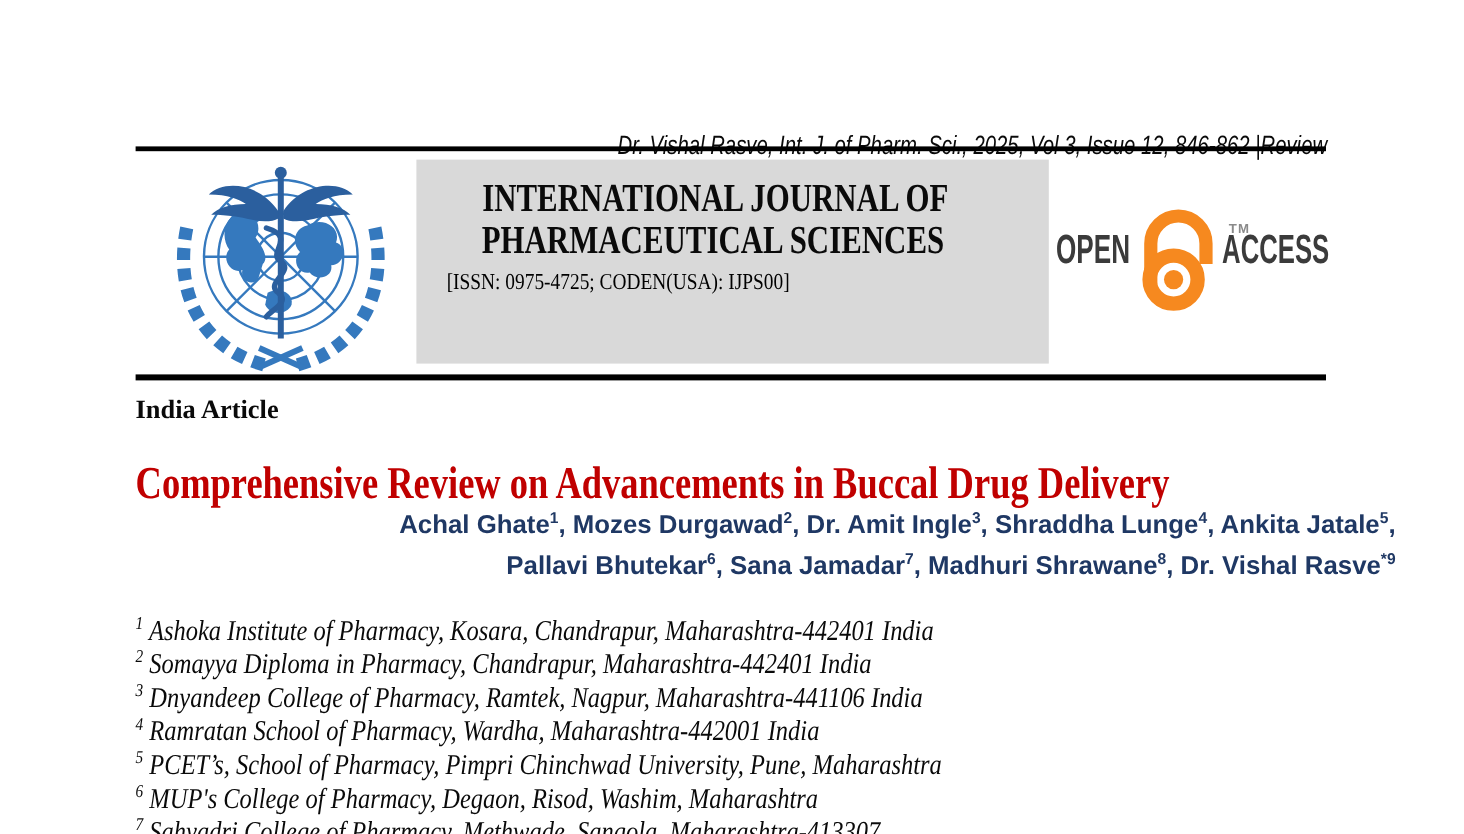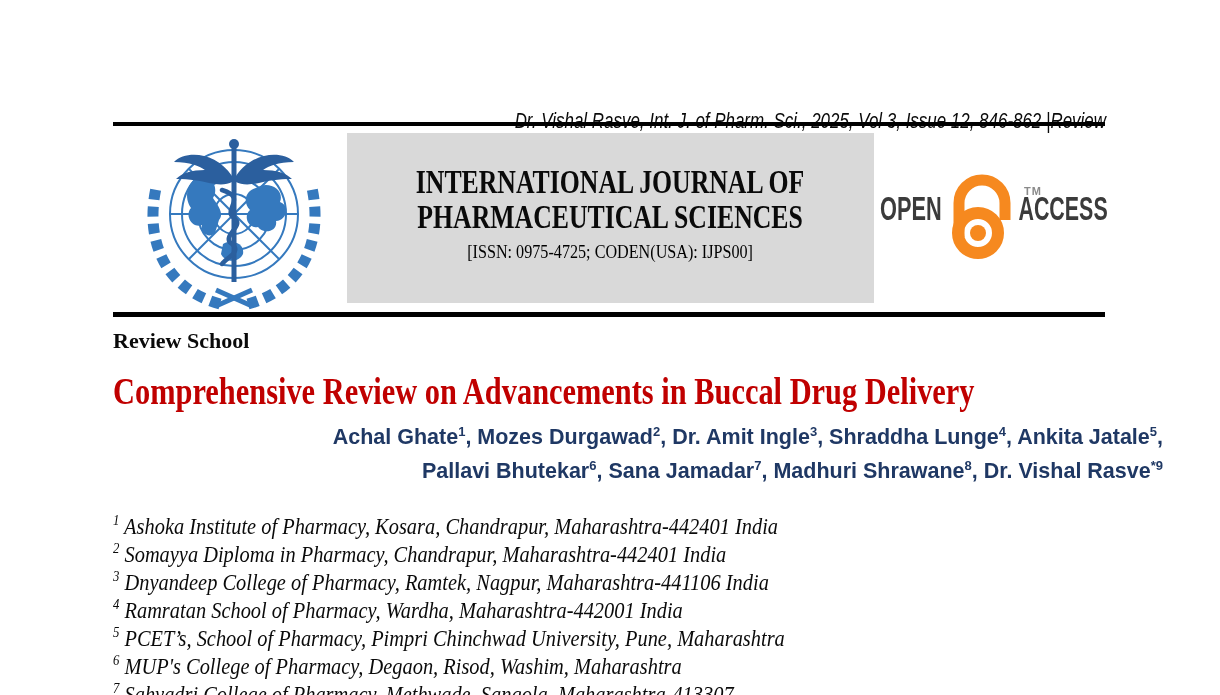--- a/index.html
+++ b/index.html
@@ -20,21 +20,21 @@
   
   .rule-1 { position:absolute; top:122px; left:113px; width:992px; height:4px; background:#000; }
   .rule-2 { position:absolute; top:312px; left:113px; width:992px; height:5px; background:#000; }
 
   
   .masthead { position:absolute; top:128px; left:113px; width:993px; height:184px; }
   .who-logo { position:absolute; left:15px; top:4px; width:212px; height:178px; }
 
   .journal-box {
     position:absolute; left:234px; top:5px; width:527px; height:170px;
-    background:#d9d9d9; text-align:center; padding-top:32px; box-sizing:border-box;
+    background:#d9d9d9; text-align:left; padding-top:16px; box-sizing:border-box;
   }
   .journal-name { font-weight:bold; font-size:33px; line-height:35px; color:#0a0a0a; }
   .journal-name .cx { transform:scaleX(0.78); transform-origin:center center; }
   .journal-issn { font-size:19px; line-height:34px; }
   .journal-issn .cx { transform:scaleX(0.85); transform-origin:center center; }
   .journal-home { font-size:27px; line-height:31px; }
   .journal-home .cx { transform:scaleX(0.80); transform-origin:center center; }
 
   .oa-logo { position:absolute; left:767px; top:37px; width:230px; height:100px;
              font-family:"Liberation Sans", sans-serif; }
@@ -42,21 +42,21 @@
              color:#3b3b3b; white-space:nowrap; }
   .oa-open   { left:0;  top:26px; transform:scaleX(0.64); transform-origin:left center; }
   .oa-access { right:2px; top:26px; transform:scaleX(0.63); transform-origin:right center; }
   .oa-lock { position:absolute; left:66px; top:0; }
   .oa-tm { position:absolute; left:144px; top:20px; font-size:11px; font-weight:bold;
            color:#8a8a8a; letter-spacing:1px; }
 
   
   .article-type { position:absolute; top:328px; left:113px; font-weight:bold;
                   font-size:22px; line-height:26px; color:#0a0a0a; }
-  .paper-title { position:absolute; top:368px; left:113px; font-weight:bold;
+  .paper-title { position:absolute; top:380px; left:113px; font-weight:bold;
                  font-size:38px; line-height:46px; color:#c00000; white-space:nowrap; }
   .paper-title .cx { transform:scaleX(0.80); transform-origin:left center; }
 
   .authors {
     position:absolute; top:420px; left:113px; width:1050px;
     font-family:"Liberation Sans", sans-serif; font-weight:bold;
     font-size:21.5px; line-height:34px; color:#1f3864; white-space:nowrap;text-align:right;
   }
   .authors sup { font-size:13px; line-height:0; }
 
@@ -136,21 +136,21 @@
           <circle cx="32" cy="68" r="8" fill="#f6891f"></circle>
         </svg>
       </span>
       <span class="oa-tm">TM</span>
       <span class="oa-word oa-access">ACCESS</span>
     </div>
   </div>
 
   <div class="rule-2"></div>
 
-  <div class="article-type">Review School</div>
+  <div class="article-type">India Article</div>
 
   <div class="paper-title">
     <span class="cx">Comprehensive Review on Advancements in Buccal Drug Delivery</span>
   </div>
 
   <div class="authors"><span>Achal Ghate<sup>1</sup></span>, <span>Mozes Durgawad<sup>2</sup></span>, <span>Dr. Amit Ingle<sup>3</sup></span>, <span>Shraddha Lunge<sup>4</sup></span>, <span>Ankita Jatale<sup>5</sup></span>, <br><span>Pallavi Bhutekar<sup>6</sup></span>, <span>Sana Jamadar<sup>7</sup></span>, <span>Madhuri Shrawane<sup>8</sup></span>, <span>Dr. Vishal Rasve<sup>*9</sup></span></div>
 
   <div class="affiliations">
       <div class="aff-line"><sup>1</sup> Ashoka Institute of Pharmacy, Kosara, Chandrapur, Maharashtra-442401 India</div>
       <div class="aff-line"><sup>2</sup> Somayya Diploma in Pharmacy, Chandrapur, Maharashtra-442401 India</div>

